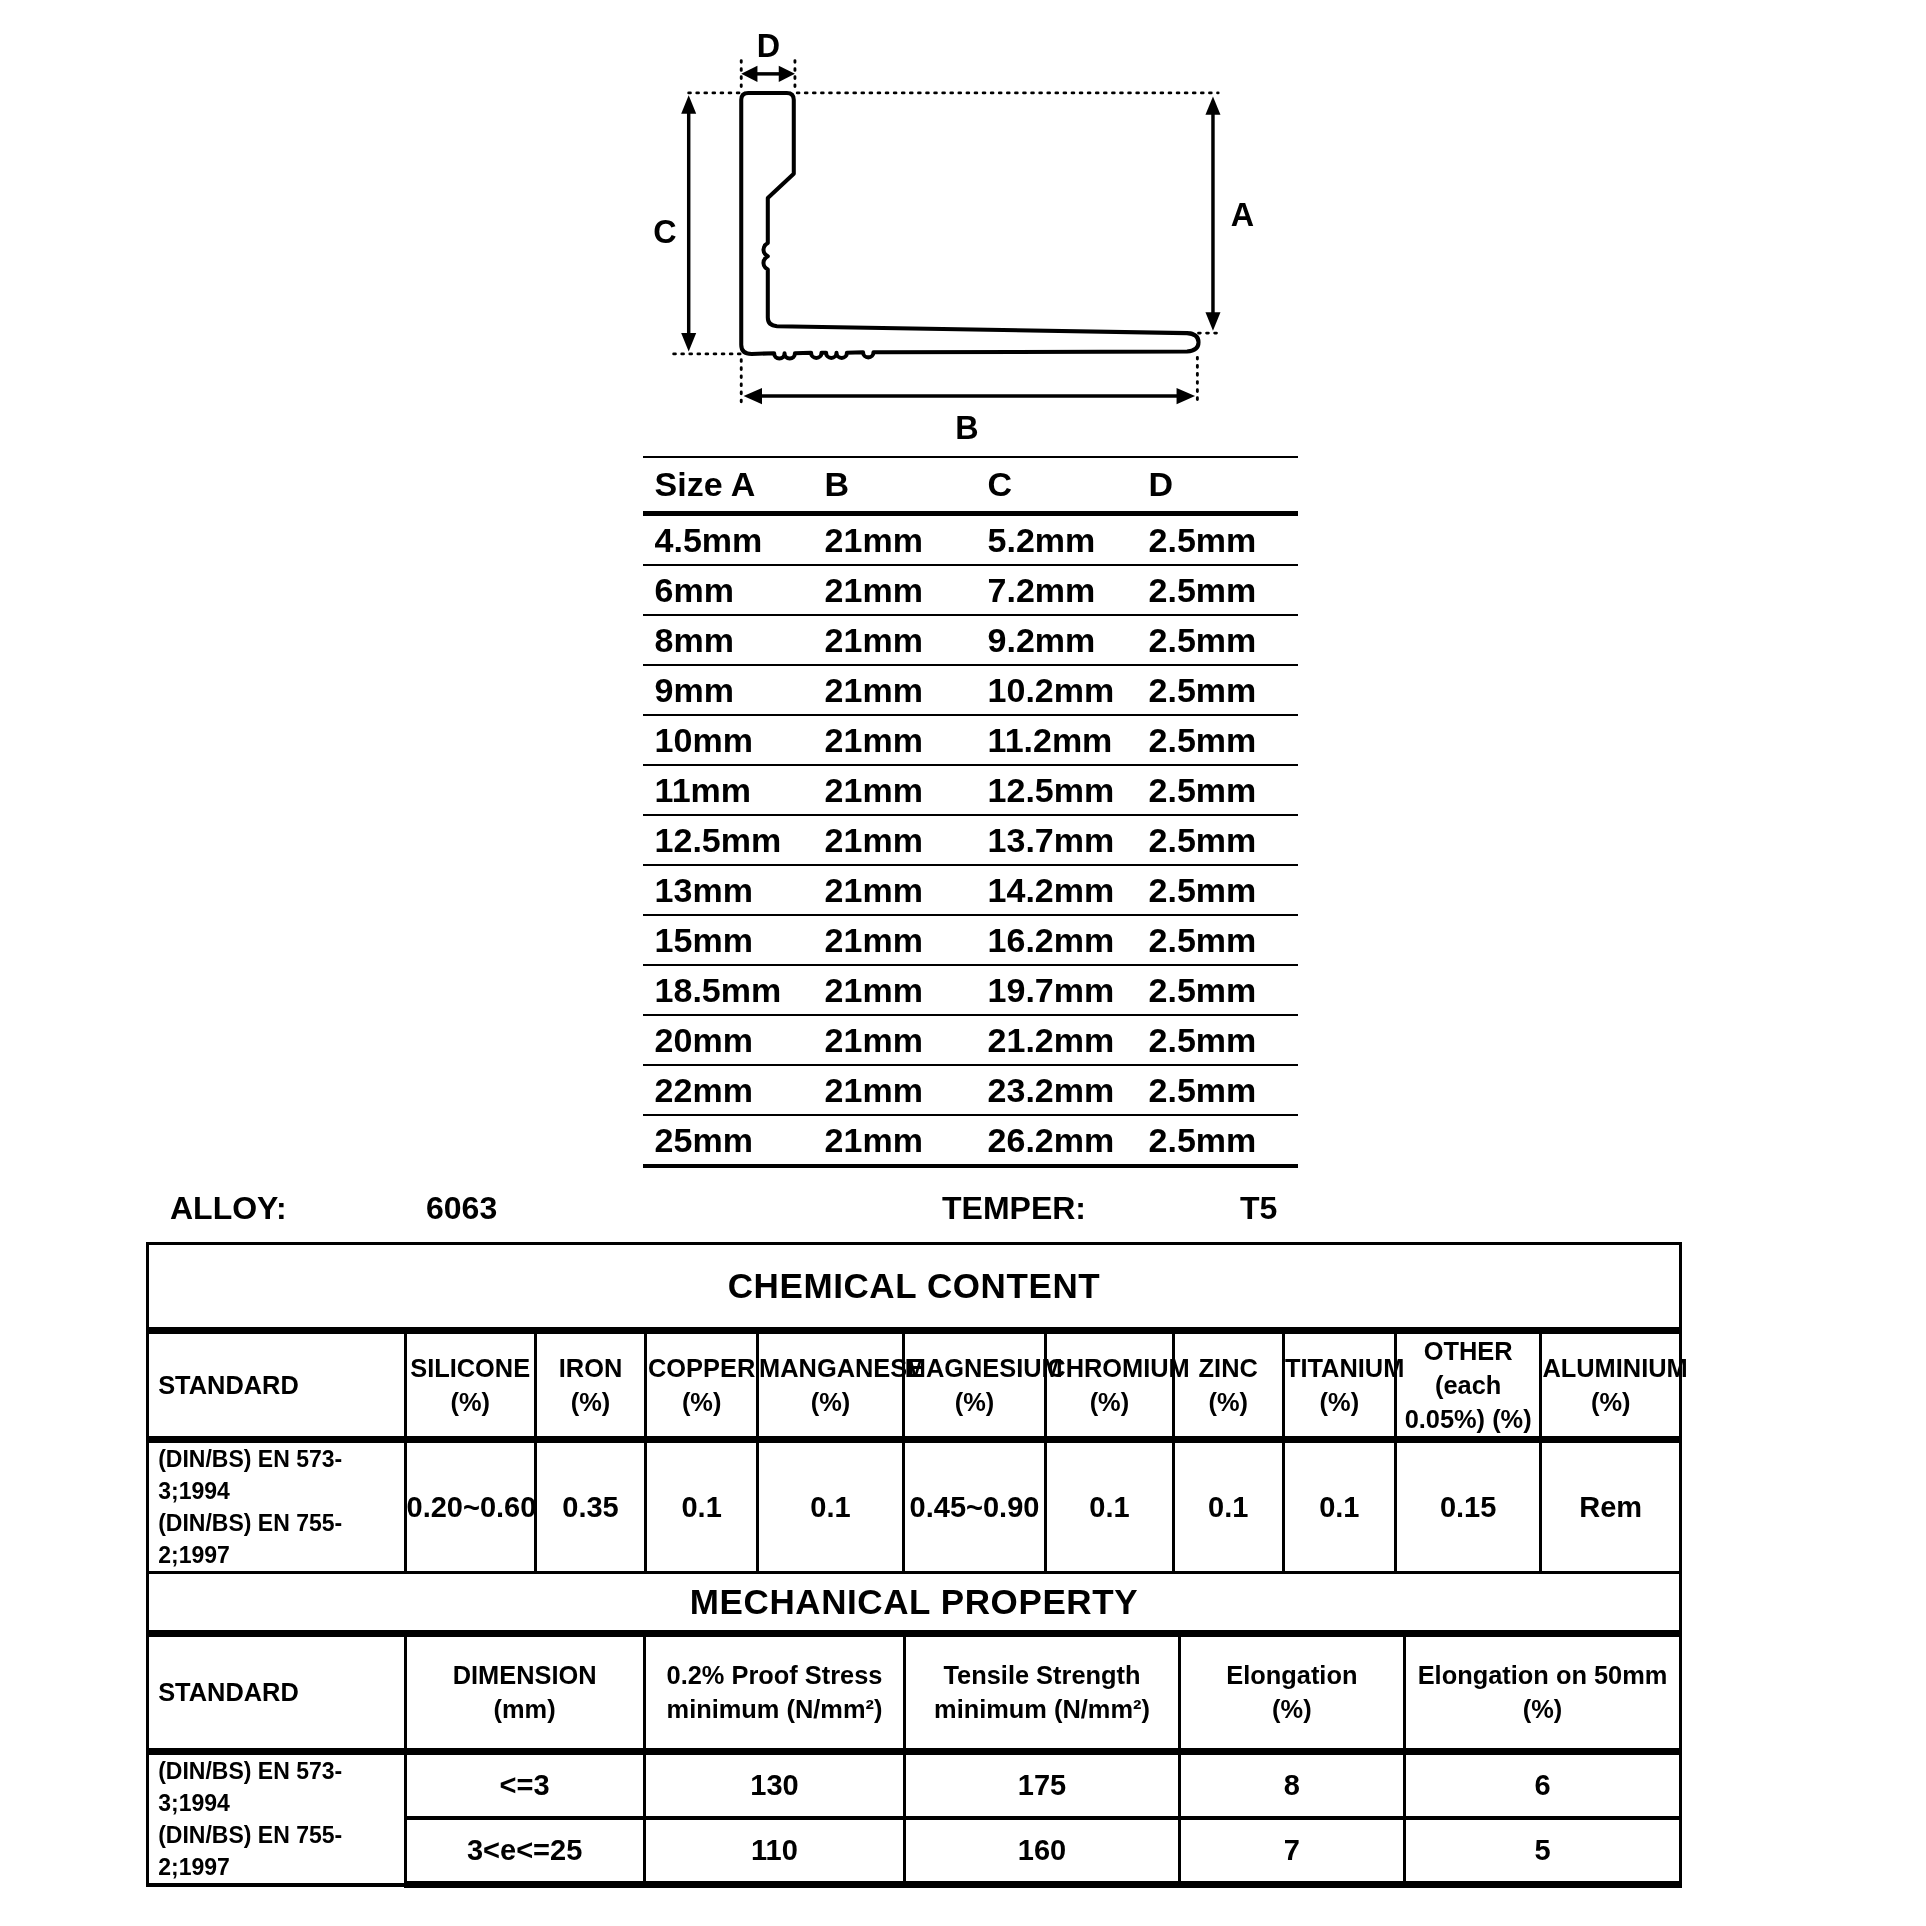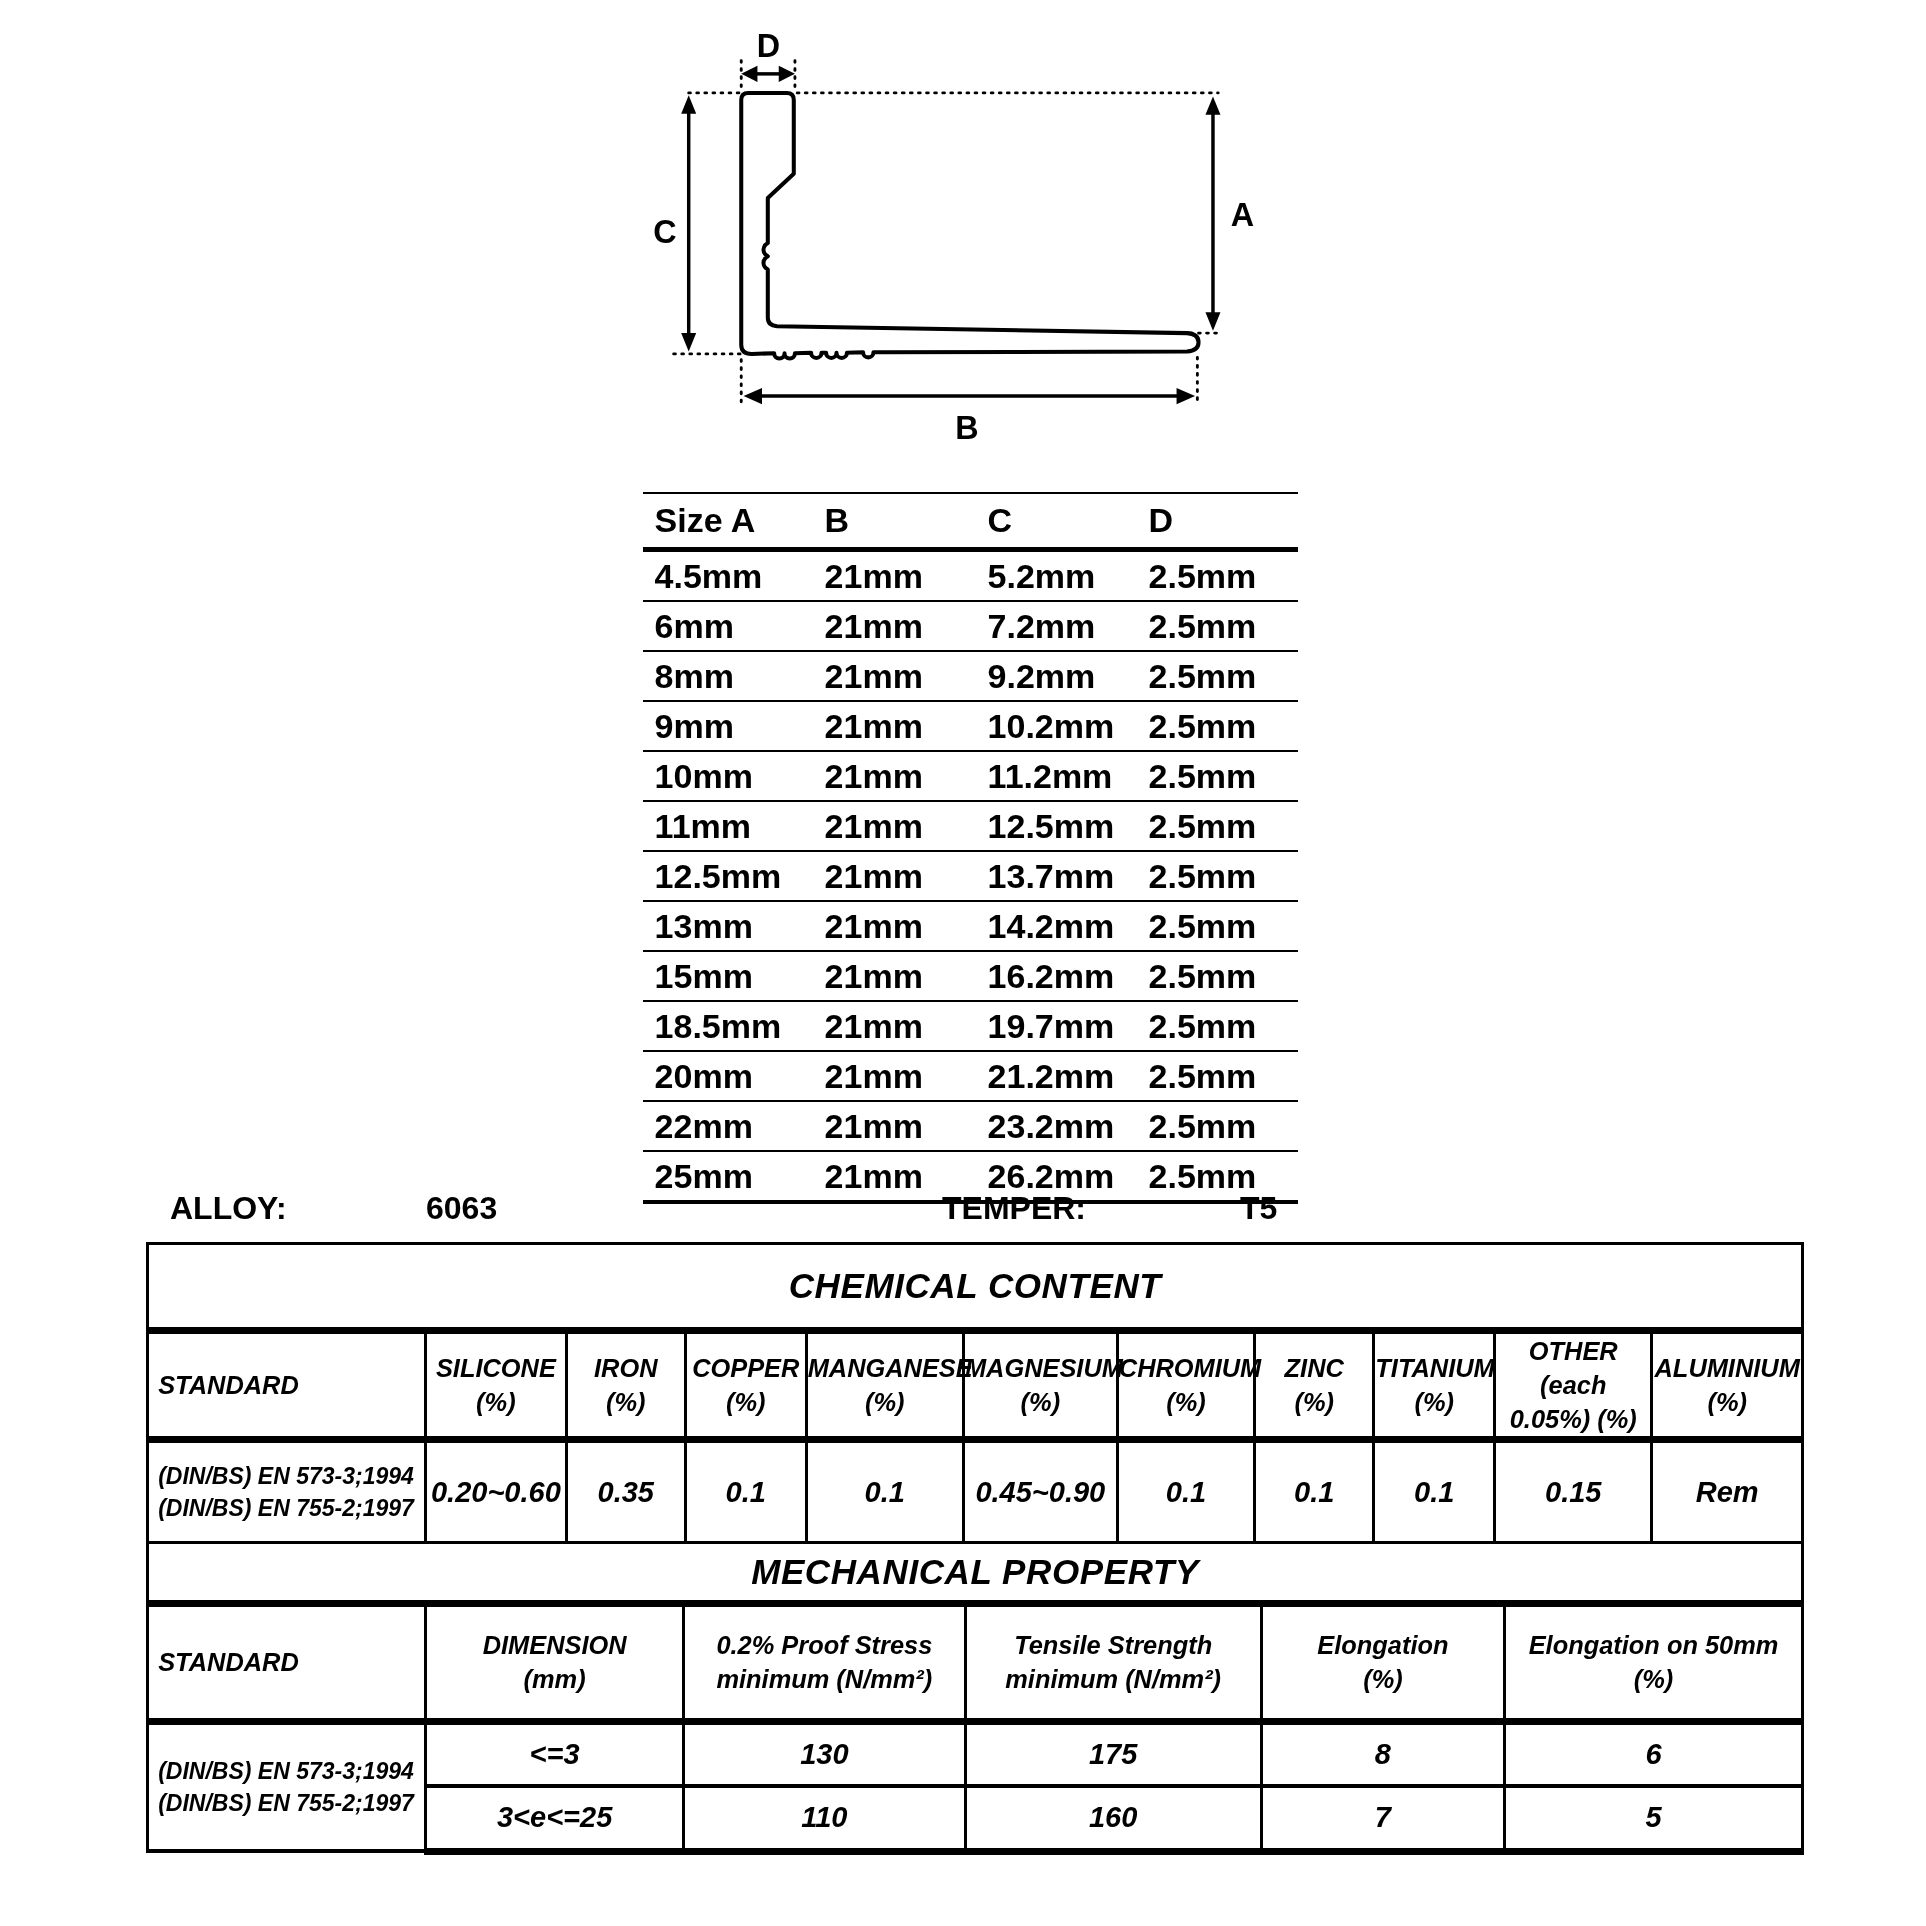--- a/index.html
+++ b/index.html
@@ -8,34 +8,34 @@
 
   
   #drawing{position:absolute;left:635px;top:11.6px;width:664px;height:439px;}
   #drawing .profile{fill:none;stroke:#000;stroke-width:7;stroke-linejoin:round;stroke-linecap:round;}
   #drawing .dot{fill:none;stroke:#000;stroke-width:5;stroke-dasharray:3 11;stroke-linecap:round;}
   #drawing .dim{stroke:#000;stroke-width:6;}
   #drawing .ah{fill:#000;stroke:none;}
   #drawing text{font-family:"Liberation Sans","DejaVu Sans",sans-serif;font-weight:700;font-size:56px;fill:#000;}
 
   
-  .sizes{position:absolute;left:643px;top:456px;width:655px;border-collapse:collapse;table-layout:fixed;margin-top:36px;}
+  .sizes{position:absolute;left:643px;top:456px;width:655px;border-collapse:collapse;table-layout:fixed;}
   .sizes th,.sizes td{text-align:left;padding:0 0 0 11.6px;font-size:34px;white-space:nowrap;}
   .sizes thead th{line-height:53px;border-top:2.9px solid #000;border-bottom:5.2px solid #000;}
   .sizes tbody td{line-height:48px;border-bottom:2.3px solid #000;}
   .sizes tbody tr:last-child td{border-bottom:4.6px solid #000;}
 
   
   #alloy-line{position:absolute;left:146px;top:1189px;width:1658px;height:39px;font-size:32px;line-height:39px;}
   #alloy-line span{position:absolute;white-space:nowrap;}
   #alloy-label{left:24px;}  #alloy-value{left:280px;}
   #temper-label{left:796px;} #temper-value{left:1094px;}
 
   
-  #spec-block{position:absolute;left:146px;top:1242px;width:1658px;font-style:italic;}
+  #spec-block{position:absolute;left:146px;top:1242px;width:1536px;}
   table.spec{width:100%;border-collapse:collapse;table-layout:fixed;}
   .spec td{border:3.5px solid #000;text-align:center;font-size:29px;padding:0;vertical-align:middle;}
   .spec td.title-cell{font-size:35px;border-bottom:7px solid #000;letter-spacing:0.6px;}
   .spec tr.head td{border-bottom:7px solid #000;font-size:25.4px;line-height:34px;}
   .spec td.left{text-align:left;padding-left:9.2px;}
   .spec td.std{font-size:23px;line-height:32px;}
   .spec tr.t-row{height:87px;} .spec tr.h-row{height:97px;} .spec tr.d-row{height:103px;}
   #mech{margin-top:-3.5px;padding-left:22px;}
   #mech tr.t-row2{height:61px;} #mech tr.h-row2{height:118px;}
   #mech tr.r1{height:65px;} #mech tr.r2{height:65px;}

